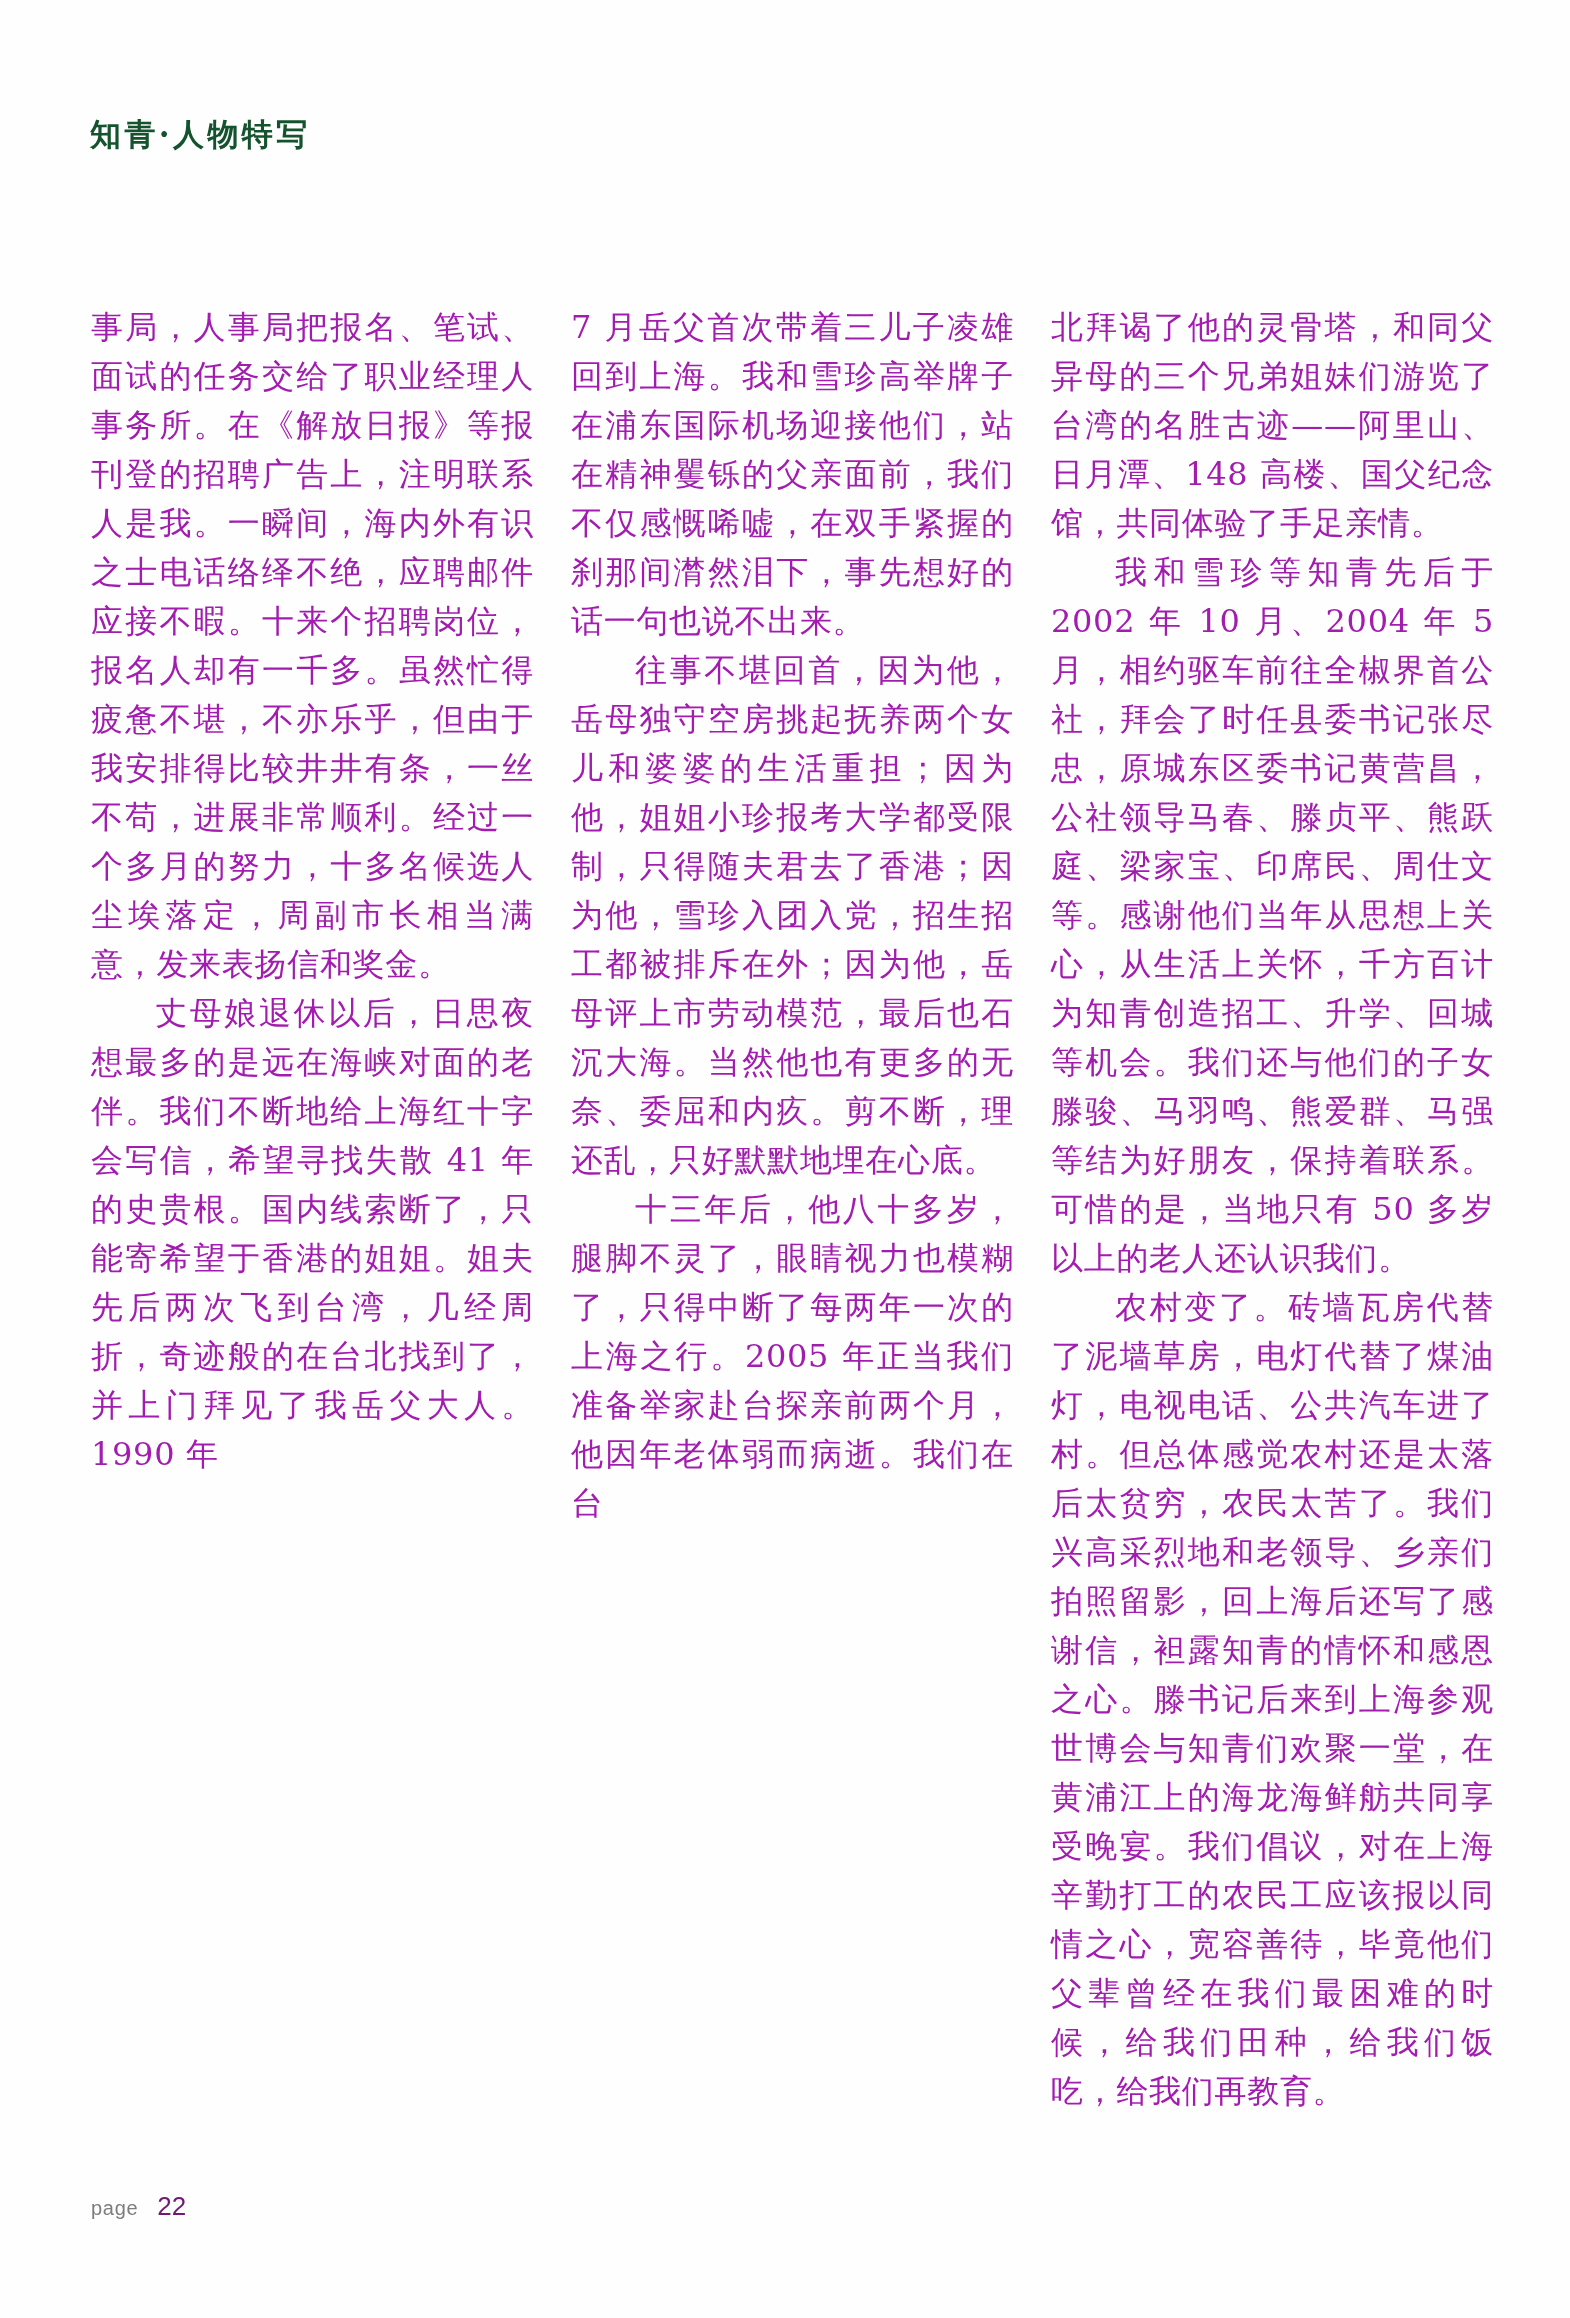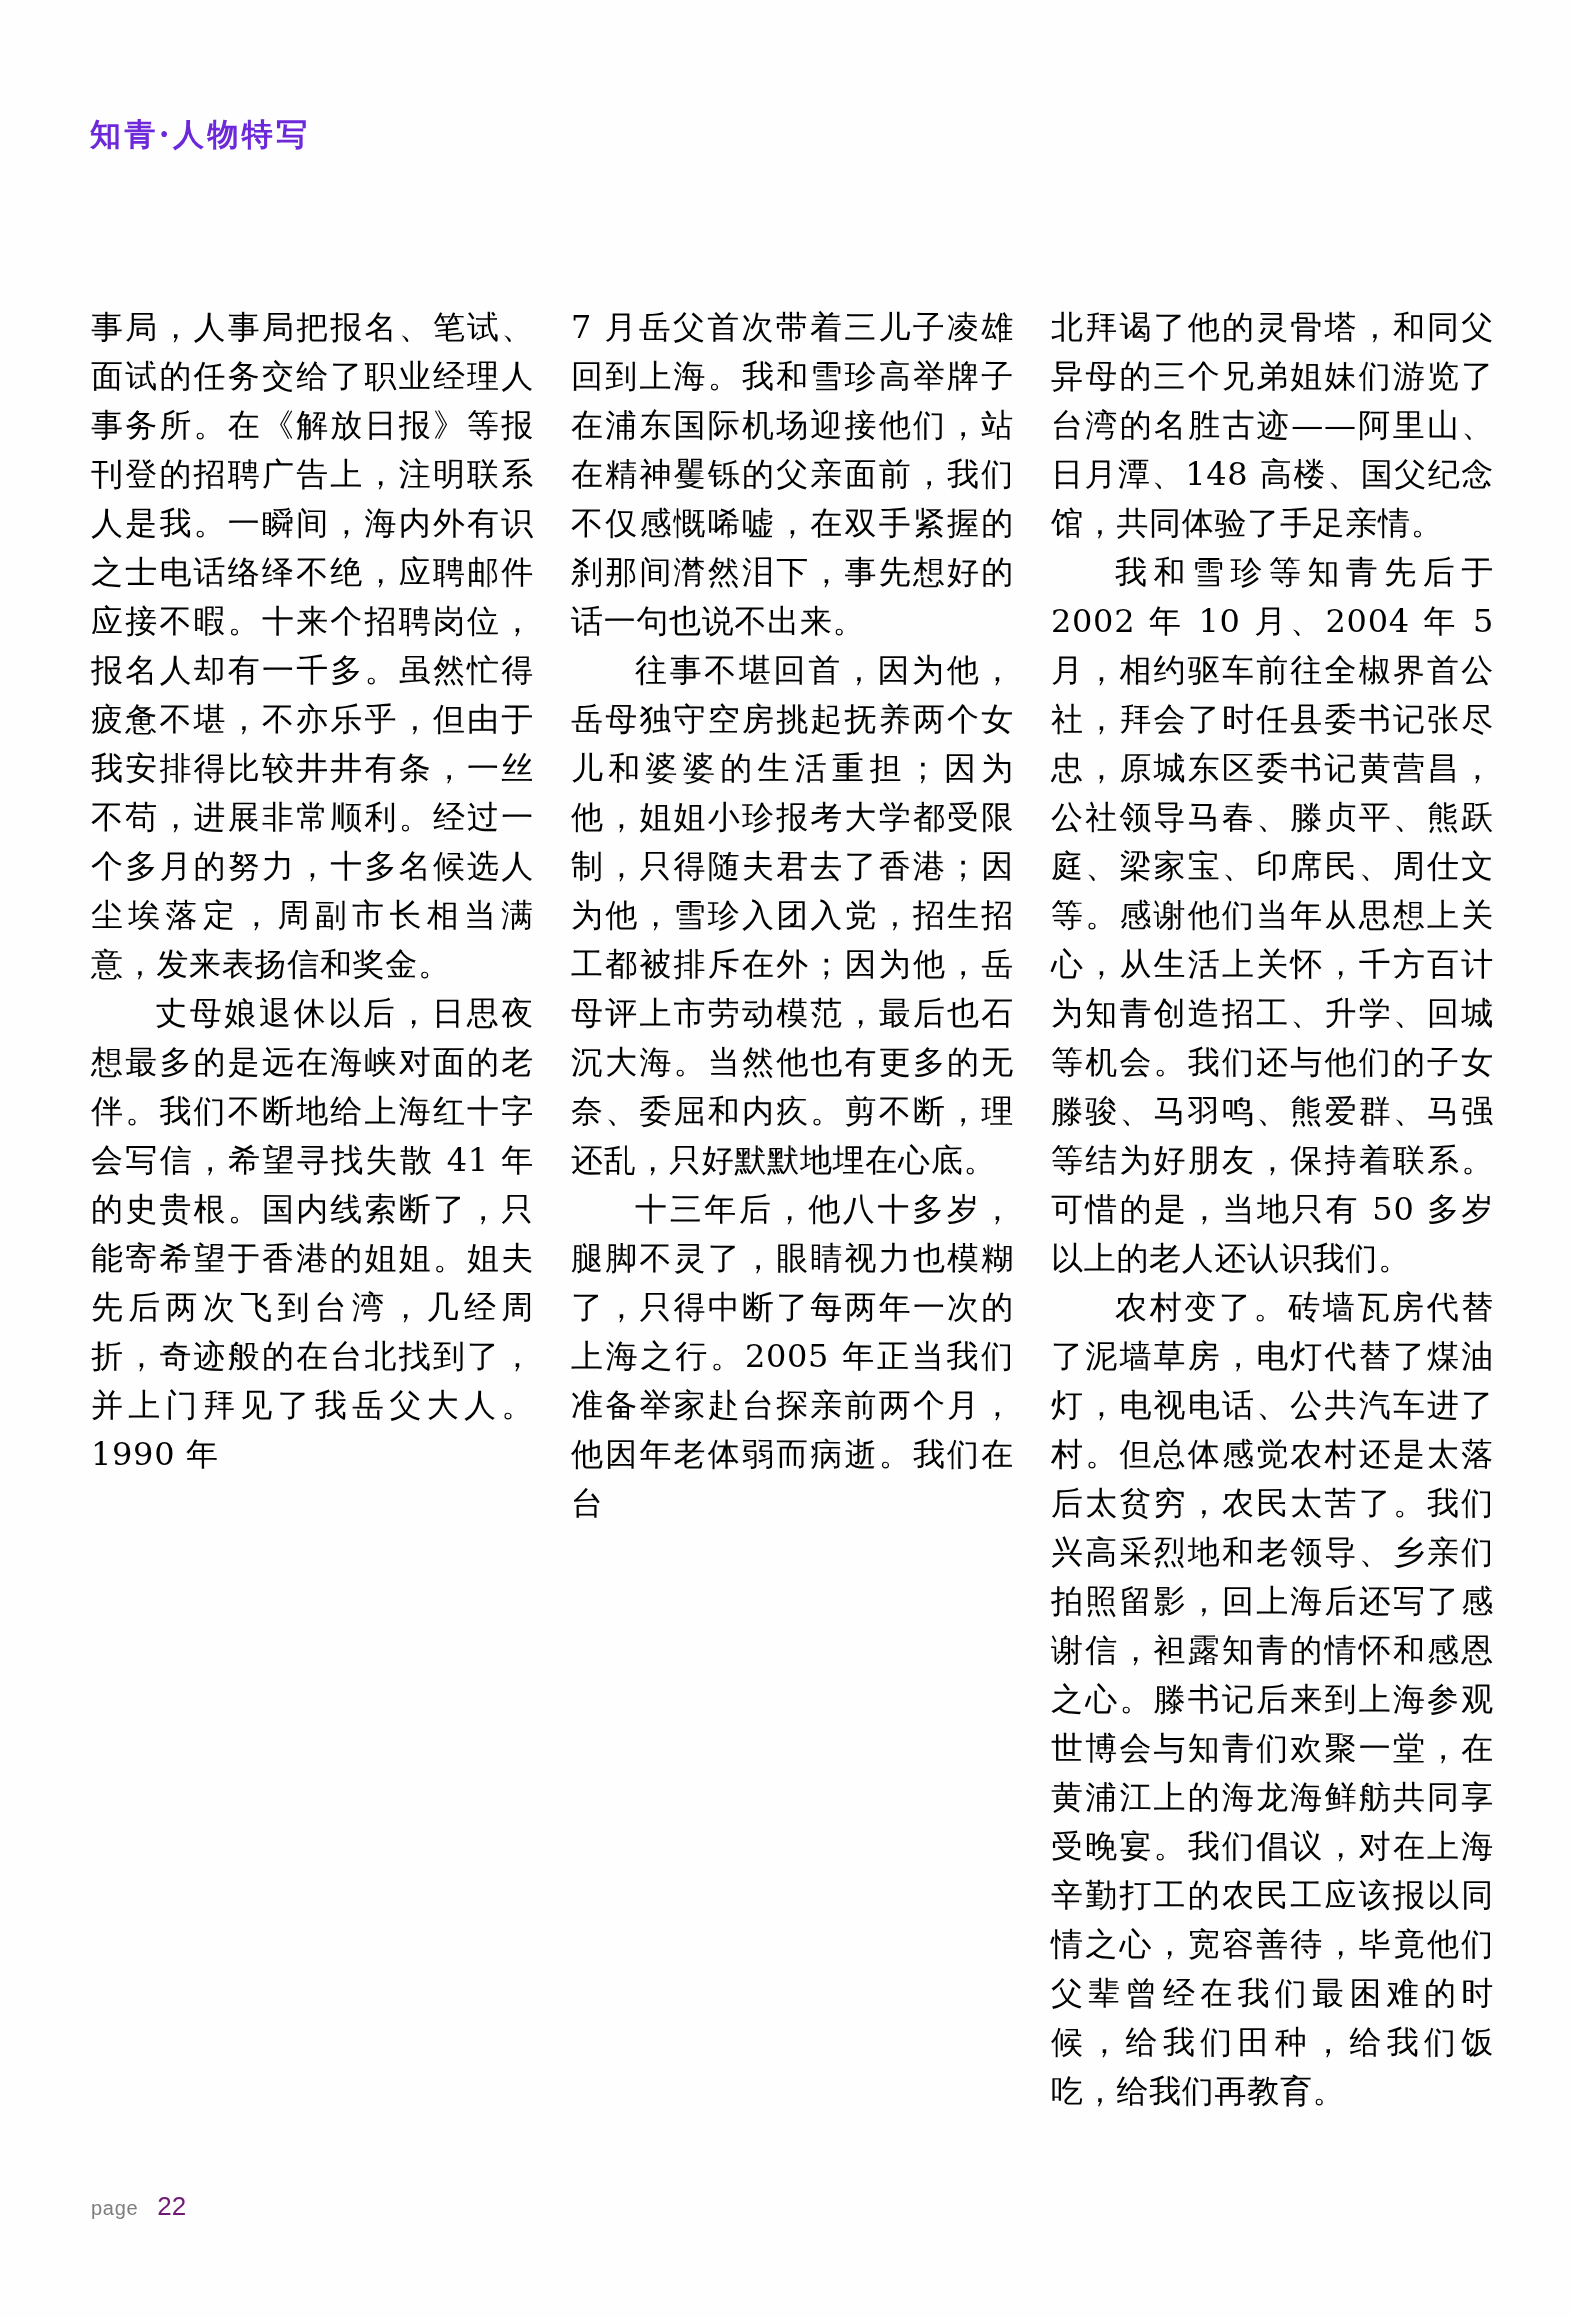--- a/index.html
+++ b/index.html
@@ -19,38 +19,38 @@
   .page-header {
     position: absolute;
     left: 90px;
     top: 114px;
   }
   .page-header h1 {
     margin: 0;
     font-size: 31px;
     font-weight: 600;
     letter-spacing: 3.4px;
-    color: #6d28d9;
+    color: #14532d;
     font-family: "DejaVu Serif", "Liberation Serif", serif;
   }
   .article {
     position: absolute;
     left: 91px;
     top: 303px;
     width: 1404px;
     display: flex;
     gap: 37px;
   }
   .text-column {
     width: 443px;
     font-size: 32px;
     line-height: 49px;
     letter-spacing: 0.7px;
     text-align: justify;
-    color: #000000;
+    color: #a21caf;
   }
   .text-column p {
     margin: 0;
     padding: 0;
   }
   .text-column p.indent {
     text-indent: 2em;
   }
   .page-footer {
     position: absolute;

